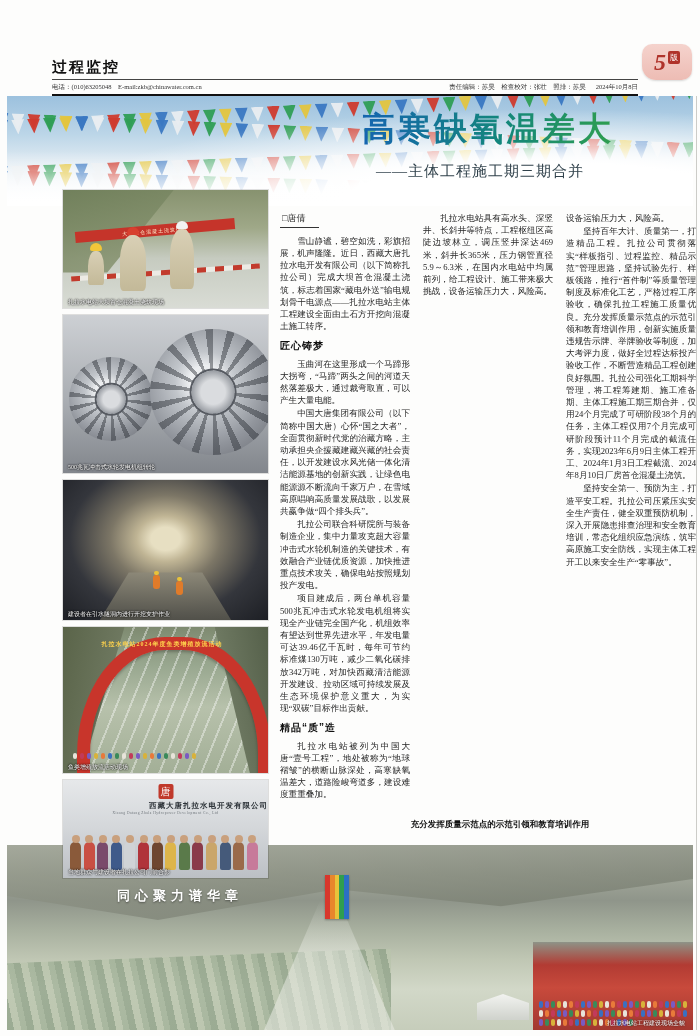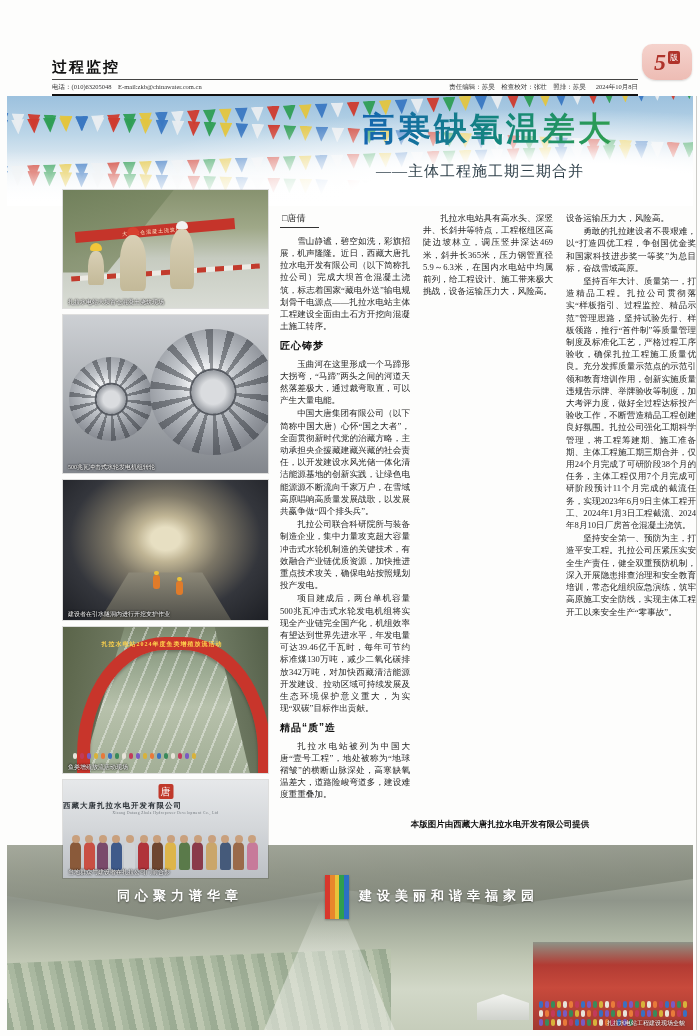--- a/index.html
+++ b/index.html
@@ -67,21 +67,21 @@
   .ph4 .shoreL{position:absolute;left:0;top:0;width:30%;height:100%;background:linear-gradient(100deg,#5a6449,#77816a);clip-path:polygon(0 0,100% 0,30% 100%,0 100%);}
   .ph4 .shoreR{position:absolute;right:0;top:0;width:26%;height:100%;background:linear-gradient(260deg,#55604a,#7a856d);clip-path:polygon(0 0,100% 0,100% 100%,66% 100%);}
   .ph4 .arch{position:absolute;left:14px;top:10px;width:168px;height:150px;border:13px solid #c8352b;border-bottom:none;border-radius:88px 88px 0 0/118px 118px 0 0;box-shadow:inset 0 2px 3px rgba(0,0,0,.25);}
   .ph4 .arch-text{position:absolute;left:18px;top:13px;width:162px;text-align:center;color:#ffd34d;font-size:6px;font-weight:bold;letter-spacing:1px;z-index:3;}
   .dotrow{position:absolute;display:flex;gap:3px;}
   .dot{width:4px;height:6px;border-radius:2px;}
 
   
   .ph5{height:98px;background:linear-gradient(180deg,#e6e8ea 0%,#d4d7da 48%,#bcc0c5 100%);}
   .ph5 .logo{position:absolute;left:50%;top:4px;transform:translateX(-50%);width:15px;height:15px;background:#c0392b;color:#fff;font-size:10px;line-height:15px;text-align:center;border-radius:2px;}
-  .ph5 .sign{position:absolute;left:0;right:0;top:21px;text-align:left;font-size:7.5px;font-weight:bold;color:#2c3238;letter-spacing:1px;}
+  .ph5 .sign{position:absolute;left:0;right:0;top:21px;text-align:right;font-size:7.5px;font-weight:bold;color:#2c3238;letter-spacing:1px;}
   .ph5 .sign-en{position:absolute;left:0;right:0;top:31px;text-align:center;font-size:3.5px;color:#6c7278;letter-spacing:.5px;}
   .person{position:absolute;bottom:8px;width:11px;height:28px;border-radius:5px 5px 2px 2px;}
   .person::before{content:"";position:absolute;top:-7px;left:50%;transform:translateX(-50%);width:8px;height:8px;border-radius:50%;background:#c9a07d;}
 
   
   #article{position:absolute;left:280px;top:212px;width:416px;height:604px;z-index:4;
     column-count:3;column-gap:13px;column-fill:auto;
     font-size:8.6px;line-height:1.42;text-align:justify;color:#262626;}
   #article .colwrap{break-after:column;}
   #article p{margin:0 0 1px 0;text-indent:2em;}
@@ -398,35 +398,33 @@
           <div class="person" style="left: 183.8px; background: rgb(199, 122, 154);"></div>
         </div>
       <span class="pcap">当地群众与建设者在扎拉公司门前合影</span>
     </div>
   </div>
 
   <div id="article">
       <div class="colwrap"><div class="byline">□唐倩</div><p>雪山静谧，碧空如洗，彩旗招展，机声隆隆。近日，西藏大唐扎拉水电开发有限公司（以下简称扎拉公司）完成大坝首仓混凝土浇筑，标志着国家“藏电外送”输电规划骨干电源点——扎拉水电站主体工程建设全面由土石方开挖向混凝土施工转序。</p><h3>匠心铸梦</h3><p>玉曲河在这里形成一个马蹄形大拐弯，“马蹄”两头之间的河道天然落差极大，通过裁弯取直，可以产生大量电能。</p><p>中国大唐集团有限公司（以下简称中国大唐）心怀“国之大者”，全面贯彻新时代党的治藏方略，主动承担央企援藏建藏兴藏的社会责任，以开发建设水风光储一体化清洁能源基地的创新实践，让绿色电能源源不断流向千家万户，在雪域高原唱响高质量发展战歌，以发展共赢争做“四个排头兵”。</p><p>扎拉公司联合科研院所与装备制造企业，集中力量攻克超大容量冲击式水轮机制造的关键技术，有效融合产业链优质资源，加快推进重点技术攻关，确保电站按照规划投产发电。</p><p>项目建成后，两台单机容量500兆瓦冲击式水轮发电机组将实现全产业链完全国产化，机组效率有望达到世界先进水平，年发电量可达39.46亿千瓦时，每年可节约标准煤130万吨，减少二氧化碳排放342万吨，对加快西藏清洁能源开发建设、拉动区域可持续发展及生态环境保护意义重大，为实现“双碳”目标作出贡献。</p><h3>精品“质”造</h3><p>扎拉水电站被列为中国大唐“壹号工程”，地处被称为“地球褶皱”的横断山脉深处，高寒缺氧温差大，道路险峻弯道多，建设难度重重叠加。</p><p>扎拉水电站具有高水头、深竖井、长斜井等特点，工程枢纽区高陡边坡林立，调压竖井深达469米，斜井长365米，压力钢管直径5.9～6.3米，在国内水电站中均属前列，给工程设计、施工带来极大挑战，设备运输压力大，风险高。</p></div>
       <div class="colwrap">
         <p class="cont">设备运输压力大，风险高。</p>
-        <p>勇敢的扎拉建设者不畏艰难，以“打造四优工程，争创国优金奖和国家科技进步奖一等奖”为总目标，奋战雪域高原。</p>
         <p>坚持百年大计、质量第一，打造精品工程。扎拉公司贯彻落实“样板指引、过程监控、精品示范”管理思路，坚持试验先行、样板领路，推行“首件制”等质量管理制度及标准化工艺，严格过程工序验收，确保扎拉工程施工质量优良。充分发挥质量示范点的示范引领和教育培训作用，创新实施质量违规告示牌、举牌验收等制度，加大考评力度，做好全过程达标投产验收工作，不断营造精品工程创建良好氛围。扎拉公司强化工期科学管理，将工程筹建期、施工准备期、主体工程施工期三期合并，仅用24个月完成了可研阶段38个月的任务，主体工程仅用7个月完成可研阶段预计11个月完成的截流任务，实现2023年6月9日主体工程开工、2024年1月3日工程截流、2024年8月10日厂房首仓混凝土浇筑。</p>
         <p>坚持安全第一、预防为主，打造平安工程。扎拉公司压紧压实安全生产责任，健全双重预防机制，深入开展隐患排查治理和安全教育培训，常态化组织应急演练，筑牢高原施工安全防线，实现主体工程开工以来安全生产“零事故”。</p>
       </div>
     </div>
 
-  <div class="credit">本版图片由西藏大唐扎拉水电开发有限公司提供</div>
+  <div class="credit">充分发挥质量示范点的示范引领和教育培训作用</div>
 
   <div class="panorama">
     <div class="pan-ridge"></div>
     <div class="pan-fields"></div>
     <div class="pan-road"></div>
     <div class="slogan" style="left:110px;top:42px;">同心聚力谱华章</div>
     <div class="flagstrip" style="left:318px;top:30px;"></div>
-    <div class="slogan" style="left:352px;top:42px;">建设美丽和谐幸福家园</div>
     <div class="stage">
       <div class="tent"></div>
       <div class="crowd" id="stagecrowd">
           <i style="background: rgb(58, 111, 192);"></i>
           <i style="background: rgb(122, 90, 194);"></i>
           <i style="background: rgb(58, 138, 90);"></i>
           <i style="background: rgb(216, 178, 58);"></i>
           <i style="background: rgb(232, 228, 218);"></i>
           <i style="background: rgb(232, 122, 58);"></i>
           <i style="background: rgb(194, 58, 90);"></i>

